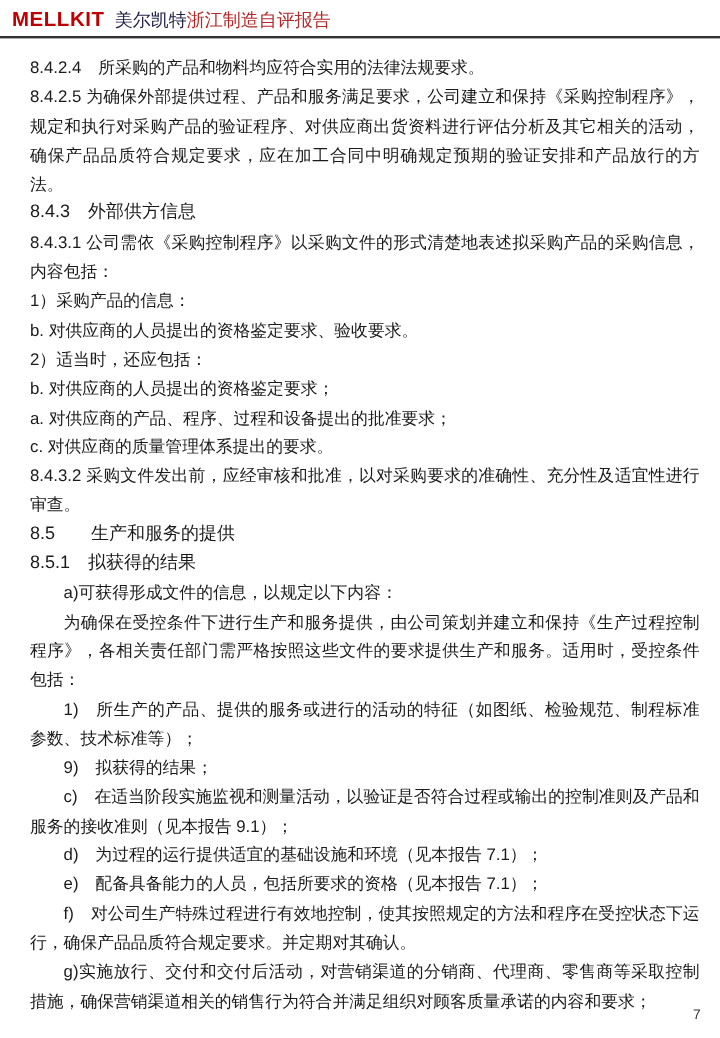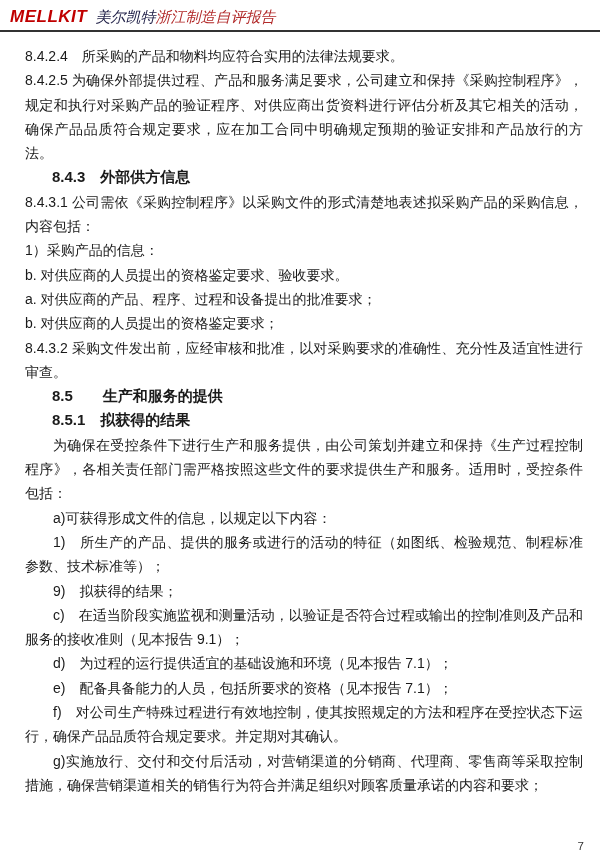--- a/index.html
+++ b/index.html
@@ -12,21 +12,20 @@
     width: 600px;
     height: 865px;
     margin: 0 auto;
     background: #ffffff;
     overflow: hidden;
   }
   .header {
     padding: 7px 10px 3px 10px;
     border-bottom: 2px solid var(--rule, #333333);
     white-space: nowrap;
-    font-style: italic;
   }
   .brand-latin {
     color: var(--brand-red, #c00000);
     font-weight: bold;
     font-size: 17px;
     letter-spacing: 0.5px;
   }
   .brand-cn {
     color: var(--brand-navy, #23234a);
     font-size: 15px;
@@ -37,21 +36,21 @@
     font-size: 15px;
   }
   .content {
     padding: 12px 17px 0 25px;
     color: var(--text, #1a1a1a);
     font-size: 14px;
     line-height: 24.3px;
     text-align: justify;
   }
   .content p.para { margin: 0; }
-  .content p.heading { font-weight: bold; font-size: 15px; margin-left: 27px; }
+  .content p.heading { font-weight: normal; font-size: 15px; }
   .content p.indent { text-indent: 2em; }
   .footer {
     position: absolute;
     right: 16px;
     bottom: 13px;
     font-size: 11.5px;
     color: #333333;
   }
 </style>
 </head>
@@ -65,27 +64,29 @@
   </div>
 
   <div class="content">
 
   <p class="para body">8.4.2.4　所采购的产品和物料均应符合实用的法律法规要求。</p>
       <p class="para body">8.4.2.5 为确保外部提供过程、产品和服务满足要求，公司建立和保持《采购控制程序》，规定和执行对采购产品的验证程序、对供应商出货资料进行评估分析及其它相关的活动，确保产品品质符合规定要求，应在加工合同中明确规定预期的验证安排和产品放行的方法。</p>
       <p class="para heading">8.4.3　外部供方信息</p>
       <p class="para body">8.4.3.1 公司需依《采购控制程序》以采购文件的形式清楚地表述拟采购产品的采购信息，内容包括：</p>
       <p class="para body">1）采购产品的信息：</p>
       <p class="para body">b. 对供应商的人员提出的资格鉴定要求、验收要求。</p>
+      <p class="para body">2）适当时，还应包括：</p>
+      <p class="para body">b. 对供应商的人员提出的资格鉴定要求；</p>
       <p class="para body">a. 对供应商的产品、程序、过程和设备提出的批准要求；</p>
-      <p class="para body">b. 对供应商的人员提出的资格鉴定要求；</p>
+      <p class="para body">c. 对供应商的质量管理体系提出的要求。</p>
       <p class="para body">8.4.3.2 采购文件发出前，应经审核和批准，以对采购要求的准确性、充分性及适宜性进行审查。</p>
       <p class="para heading">8.5　　生产和服务的提供</p>
       <p class="para heading">8.5.1　拟获得的结果</p>
+      <p class="para indent">a)可获得形成文件的信息，以规定以下内容：</p>
       <p class="para indent">为确保在受控条件下进行生产和服务提供，由公司策划并建立和保持《生产过程控制程序》，各相关责任部门需严格按照这些文件的要求提供生产和服务。适用时，受控条件包括：</p>
-      <p class="para indent">a)可获得形成文件的信息，以规定以下内容：</p>
       <p class="para indent">1)　所生产的产品、提供的服务或进行的活动的特征（如图纸、检验规范、制程标准参数、技术标准等）；</p>
       <p class="para indent">9)　拟获得的结果；</p>
       <p class="para indent">c)　在适当阶段实施监视和测量活动，以验证是否符合过程或输出的控制准则及产品和服务的接收准则（见本报告 9.1）；</p>
       <p class="para indent">d)　为过程的运行提供适宜的基础设施和环境（见本报告 7.1）；</p>
       <p class="para indent">e)　配备具备能力的人员，包括所要求的资格（见本报告 7.1）；</p>
       <p class="para indent">f)　对公司生产特殊过程进行有效地控制，使其按照规定的方法和程序在受控状态下运行，确保产品品质符合规定要求。并定期对其确认。</p>
       <p class="para indent">g)实施放行、交付和交付后活动，对营销渠道的分销商、代理商、零售商等采取控制措施，确保营销渠道相关的销售行为符合并满足组织对顾客质量承诺的内容和要求；</p>
     </div>
 
   <div class="footer">7</div>

